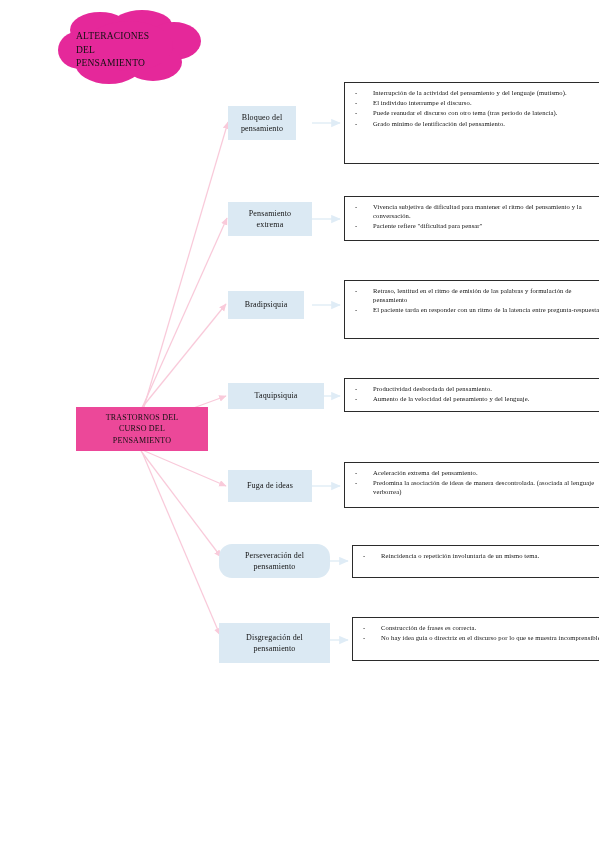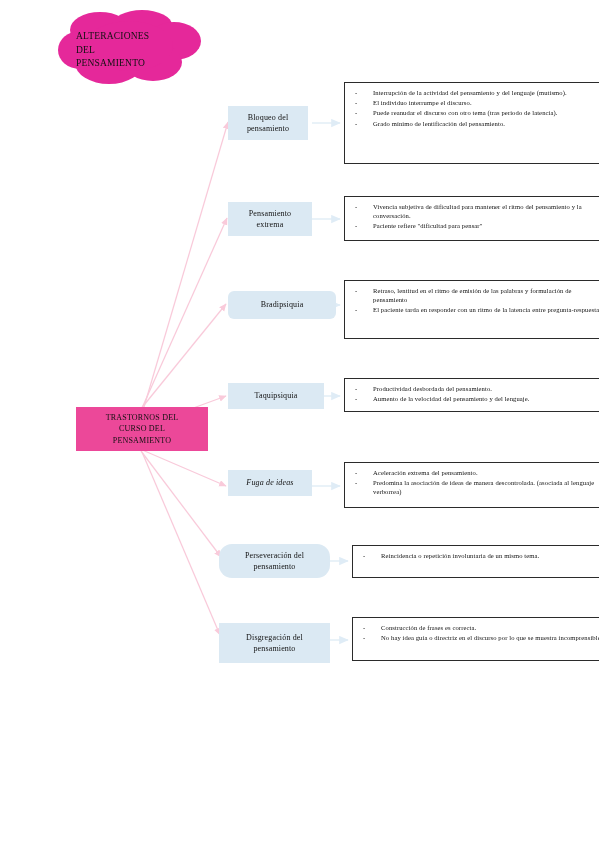--- a/index.html
+++ b/index.html
@@ -170,21 +170,21 @@
   </div>
 
   <div class="center-node">
     <div>
       <div>TRASTORNOS DEL</div>
       <div>CURSO DEL</div>
       <div>PENSAMIENTO</div>
     </div>
   </div>
 
-  <div class="branch-box" style="left:188px; top:106px; width:80px; height:34px;">
+  <div class="branch-box" style="left:188px; top:106px; width:68px; height:34px;">
     <div>
       <div>Bloqueo del</div>
       <div>pensamiento</div>
     </div>
   </div>
   <div class="detail-box" style="left:304px; top:82px; width:269px; height:82px;">
     <ul>
       <li><span class="dash">-</span><span>Interrupción de la actividad del pensamiento y del lenguaje (mutismo).</span></li>
       <li><span class="dash">-</span><span>El individuo interrumpe el discurso.</span></li>
       <li><span class="dash">-</span><span>Puede reanudar el discurso con otro tema (tras periodo de latencia).</span></li>
@@ -198,21 +198,21 @@
       <div>extrema</div>
     </div>
   </div>
   <div class="detail-box" style="left:304px; top:196px; width:269px; height:45px;">
     <ul>
       <li><span class="dash">-</span><span>Vivencia subjetiva de dificultad para mantener el ritmo del pensamiento y la conversación.</span></li>
       <li><span class="dash">-</span><span>Paciente refiere "dificultad para pensar"</span></li>
     </ul>
   </div>
 
-  <div class="branch-box" style="left:188px; top:291px; width:108px; height:28px;border-radius:6px;">
+  <div class="branch-box" style="left:188px; top:291px; width:76px; height:28px;">
     <div>
       <div>Bradipsiquia</div>
     </div>
   </div>
   <div class="detail-box" style="left:304px; top:280px; width:269px; height:59px;">
     <ul>
       <li><span class="dash">-</span><span>Retraso, lentitud en el ritmo de emisión de las palabras y formulación de pensamiento</span></li>
       <li><span class="dash">-</span><span>El paciente tarda en responder con un ritmo de la latencia entre pregunta-respuesta.</span></li>
     </ul>
   </div>
@@ -222,21 +222,21 @@
       <div>Taquipsiquia</div>
     </div>
   </div>
   <div class="detail-box" style="left:304px; top:378px; width:269px; height:34px;">
     <ul>
       <li><span class="dash">-</span><span>Productividad desbordada del pensamiento.</span></li>
       <li><span class="dash">-</span><span>Aumento de la velocidad del pensamiento y del lenguaje.</span></li>
     </ul>
   </div>
 
-  <div class="branch-box" style="left:188px; top:470px; width:84px; height:26px;font-style:italic;">
+  <div class="branch-box" style="left:188px; top:470px; width:84px; height:32px;">
     <div>
       <div>Fuga de ideas</div>
     </div>
   </div>
   <div class="detail-box" style="left:304px; top:462px; width:269px; height:46px;">
     <ul>
       <li><span class="dash">-</span><span>Aceleración extrema del pensamiento.</span></li>
       <li><span class="dash">-</span><span>Predomina la asociación de ideas de manera descontrolada. (asociada al lenguaje verborrea)</span></li>
     </ul>
   </div>

